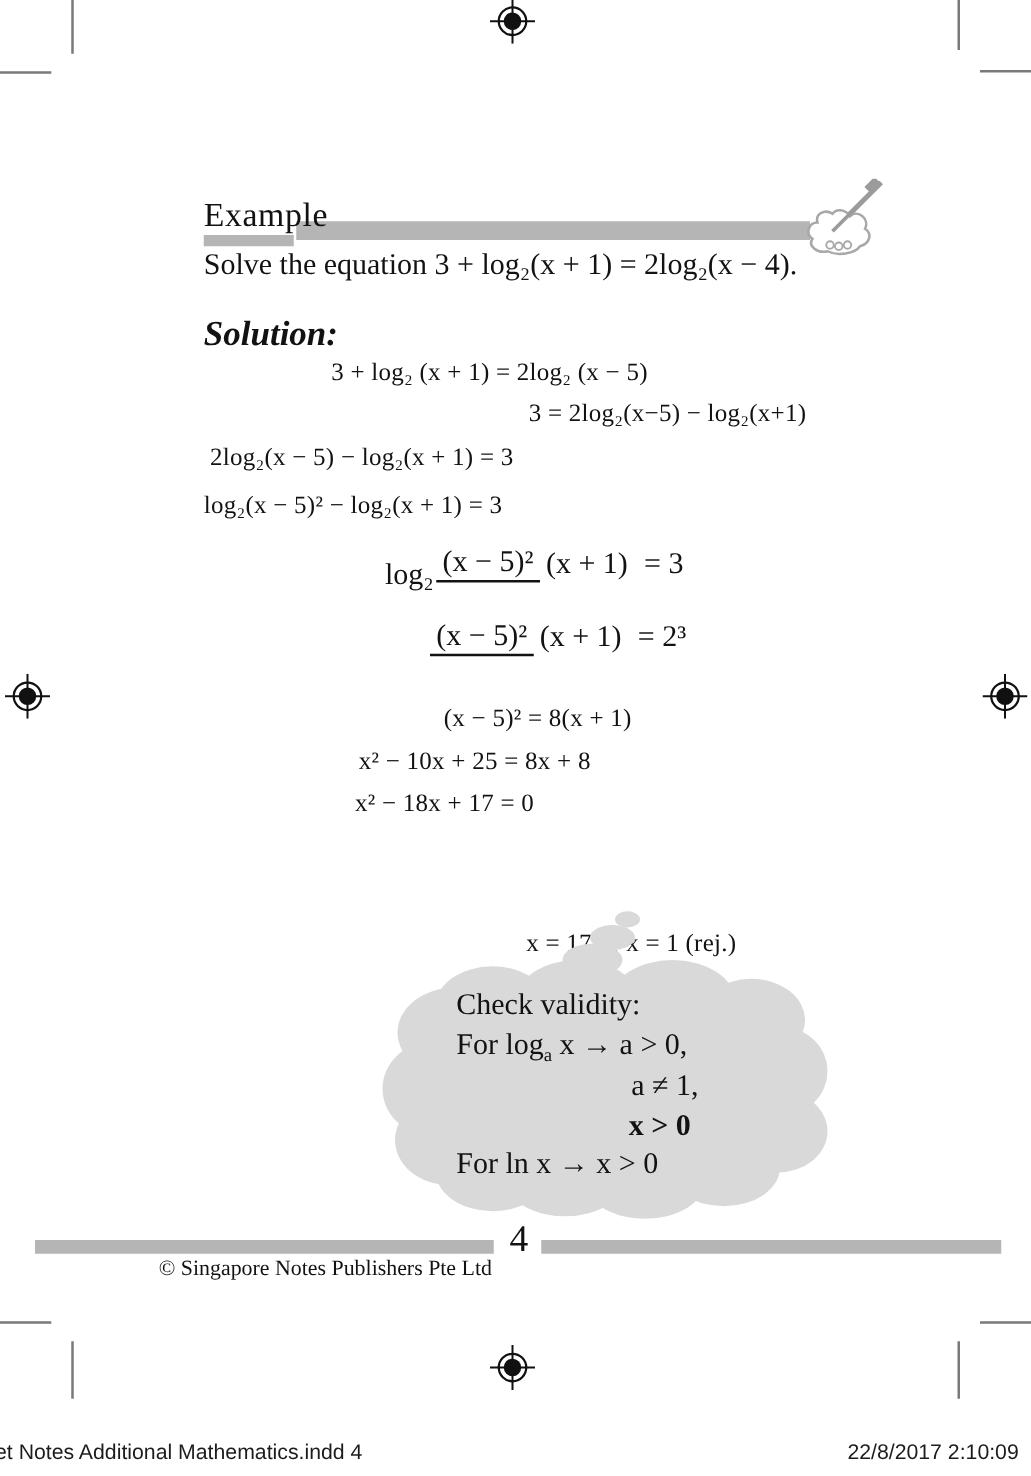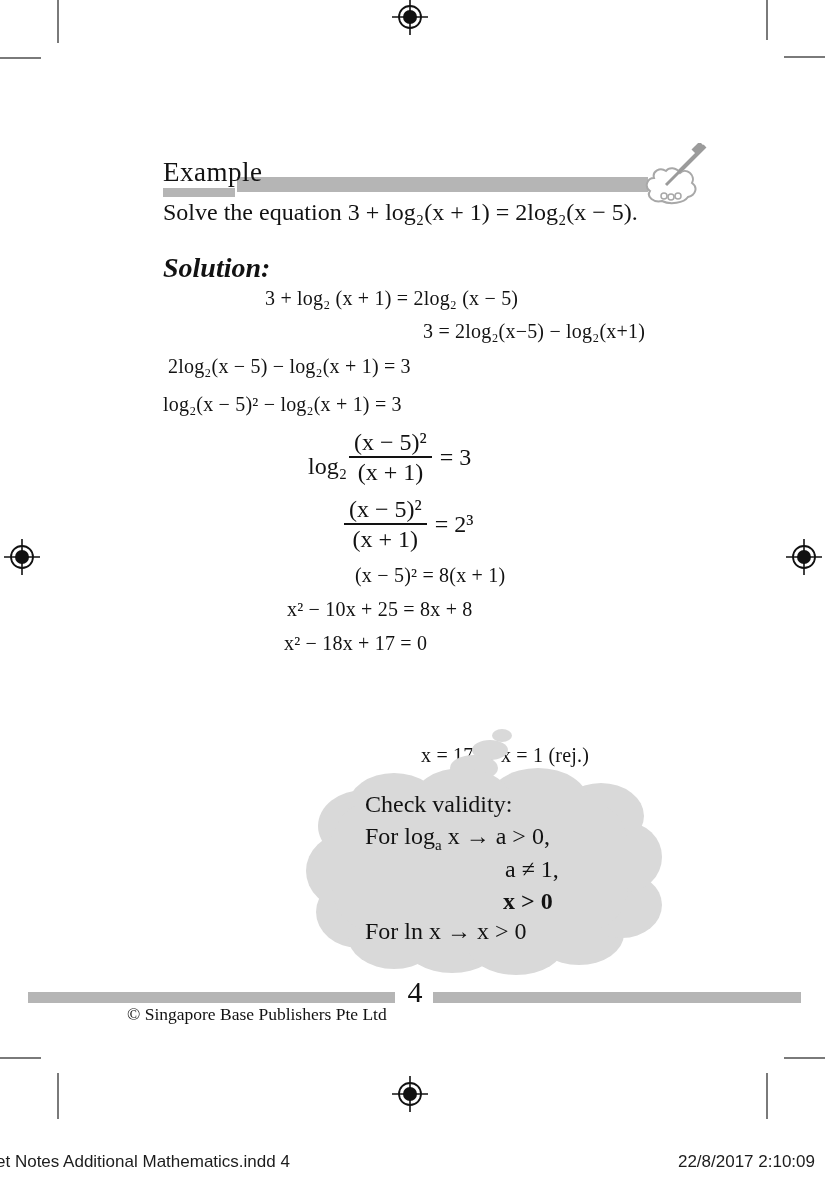--- a/index.html
+++ b/index.html
@@ -18,21 +18,21 @@
   .doc-title .num{display:inline-block;width:33px;}
   
   .example-word{font-size:27px;font-weight:normal;white-space:nowrap;letter-spacing:0.5px;}
   .graybar{position:absolute;background:#b5b5b5;}
   
   .problem{font-size:24px;white-space:nowrap;}
   .sol-label{font-size:28px;font-weight:bold;font-style:italic;}
   .eq{font-size:20px;white-space:nowrap;letter-spacing:0.2px;}
   
   .fracrow{position:absolute;display:flex;align-items:center;font-size:24px;white-space:nowrap;}
-  .frac{display:inline-flex;flex-direction:column;text-align:center;line-height:1.1;}
+  .frac{display:inline-flex;flex-direction:row;text-align:center;line-height:1.1;}
   .frac .num{padding:0 5px 1px 5px;border-bottom:2px solid #121212;}
   .frac .den{padding:1px 5px 0 5px;}
   .frac-prefix{margin-right:2px;margin-top:18px;}
   .frac-rhs{margin-left:8px;}
   
   .blob{position:absolute;background:#d9d9d9;border-radius:50%;}
   .cloud-core{position:absolute;background:#d9d9d9;border-radius:45px;}
   .bubble-line{position:absolute;font-size:24px;white-space:nowrap;}
   .bubble-line sub{font-size:15px;}
   
@@ -87,21 +87,21 @@
     <line x1="63" y1="3" x2="18" y2="48" stroke="#9b9b9b" stroke-width="4"></line>
     <line x1="60" y1="1" x2="52" y2="9" stroke="#9b9b9b" stroke-width="7"></line>
     <path d="M18,48 L13,53 L16,55 Z" fill="#9b9b9b"></path>
     <path d="M24,28 C18,24 10,28 12,35 C5,35 2,44 8,48 C4,54 12,60 20,58 C28,62 42,60 46,54 C54,52 56,44 50,40 C54,32 44,24 38,30 C34,24 27,24 24,28 Z" fill="#ffffff" stroke="#a8a8a8" stroke-width="2"></path>
     <circle cx="22" cy="53" r="3" fill="none" stroke="#a8a8a8" stroke-width="1.5"></circle>
     <circle cx="29" cy="54" r="3" fill="none" stroke="#a8a8a8" stroke-width="1.5"></circle>
     <circle cx="36" cy="53" r="3" fill="none" stroke="#a8a8a8" stroke-width="1.5"></circle>
     <line x1="44" y1="22" x2="24" y2="42" stroke="#9b9b9b" stroke-width="3"></line>
   </svg>
 
-  <div class="abs problem" style="left:163px;top:199px;">Solve the equation 3 + log₂(x + 1) = 2log₂(x − 5).</div>
+  <div class="abs problem" style="left:163px;top:199px;">Solve the equation 3 + log₂(x + 1) = 2log₂(x − 4).</div>
 
   <div class="abs sol-label" style="left:163px;top:252px;">Solution:</div>
 
   <div class="abs eq" style="left:265px;top:287px;">3 + log₂ (x + 1) = 2log₂ (x − 5)</div>
   <div class="abs eq" style="left:423px;top:320px;">3 = 2log₂(x−5) − log₂(x+1)</div>
   <div class="abs eq" style="left:168px;top:355px;">2log₂(x − 5) − log₂(x + 1) = 3</div>
   <div class="abs eq" style="left:163px;top:393px;">log₂(x − 5)² − log₂(x + 1) = 3</div>
 
   <div class="fracrow" style="left:308px;top:429px;">
     <span class="frac-prefix">log₂</span>
@@ -148,18 +148,18 @@
     <div class="bubble-line" style="left:365px;top:791px;">Check validity:</div>
     <div class="bubble-line" style="left:365px;top:823px;"><span>For log</span><sub>a</sub><span> x → a &gt; 0,</span></div>
     <div class="bubble-line" style="left:505px;top:856px;">a ≠ 1,</div>
     <div class="bubble-line" style="left:503px;top:888px;font-weight:bold;">x &gt; 0</div>
     <div class="bubble-line" style="left:365px;top:918px;">For ln x → x &gt; 0</div>
   </div>
 
   <div class="graybar" style="left:28px;top:992px;width:367px;height:11px;"></div>
   <div class="graybar" style="left:433px;top:992px;width:368px;height:11px;"></div>
   <div class="abs pageno" style="left:397px;top:975px;width:36px;">4</div>
-  <div class="abs copyright" style="left:127px;top:1004px;">© Singapore Base Publishers Pte Ltd</div>
+  <div class="abs copyright" style="left:127px;top:1004px;">© Singapore Notes Publishers Pte Ltd</div>
 
   <div class="abs printline" style="left:-4px;top:1152px;">et Notes Additional Mathematics.indd   4</div>
   <div class="abs printline" style="right:10px;top:1152px;">22/8/2017   2:10:09</div>
 
 </div>
 
 </body></html>

